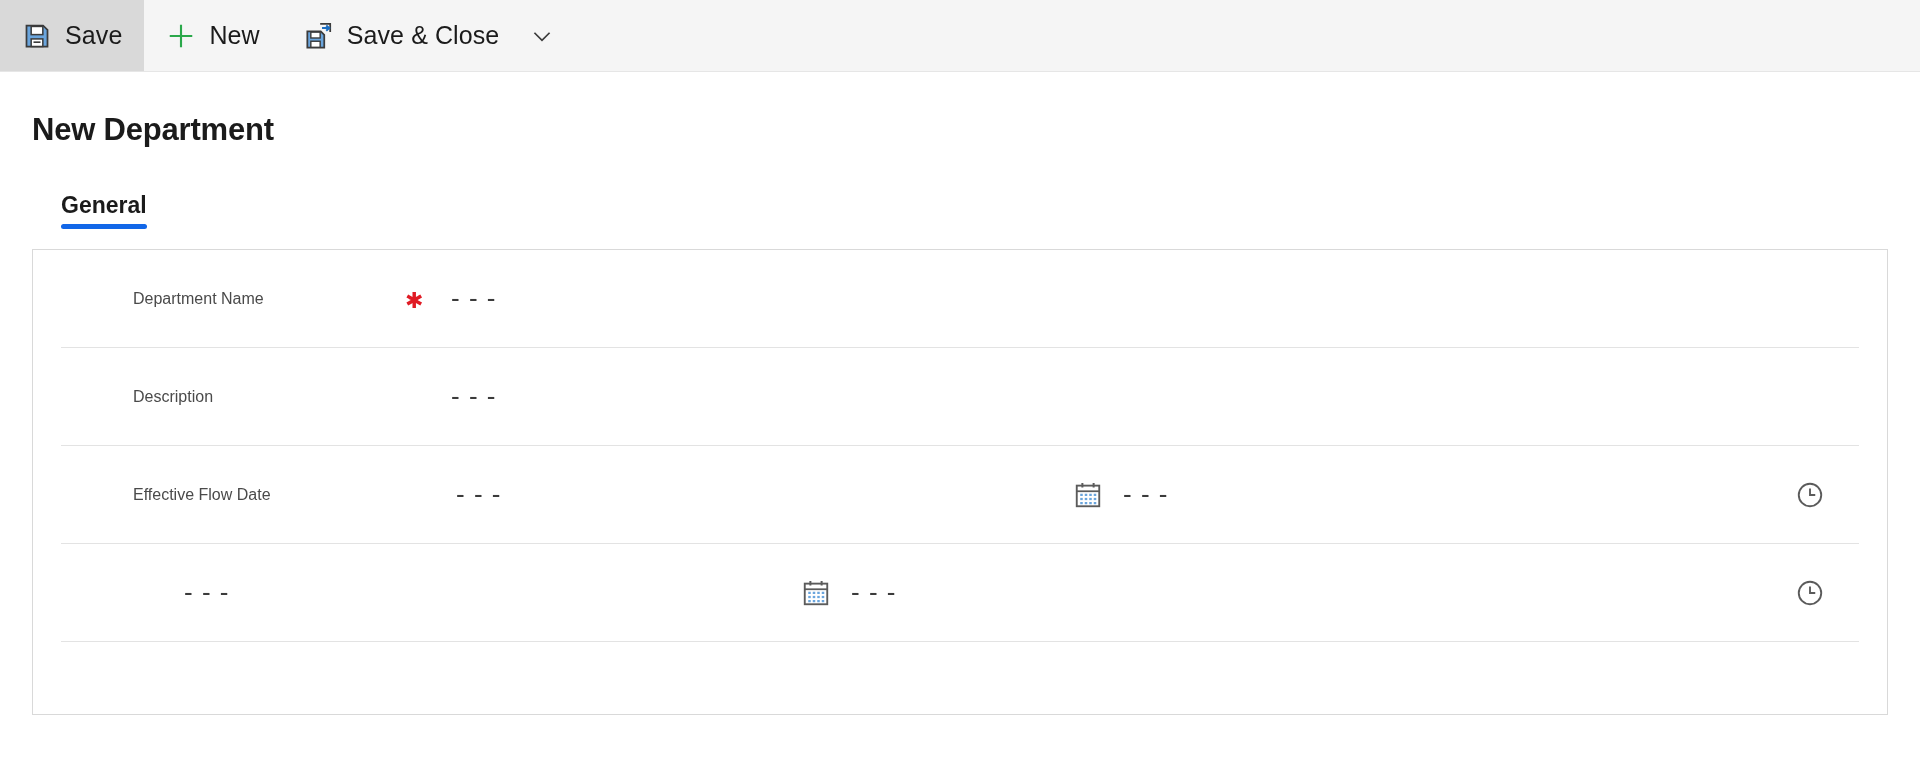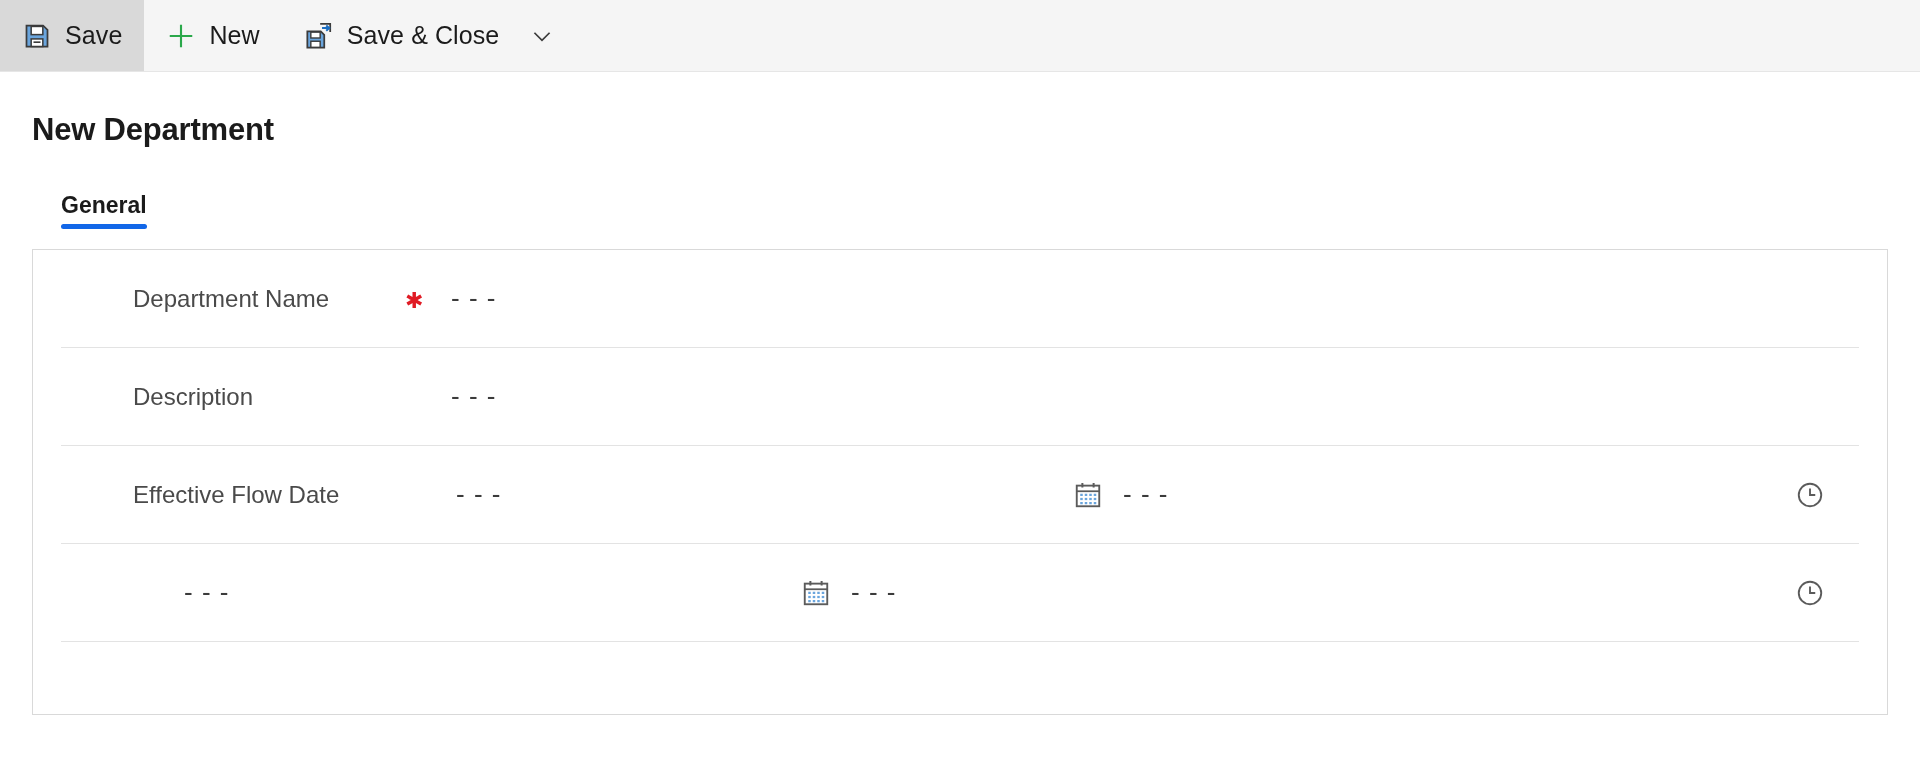--- a/index.html
+++ b/index.html
@@ -97,21 +97,21 @@
     display: flex;
     align-items: center;
     height: 98px;
     border-bottom: 1px solid #e3e3e3;
     padding: 0 32px 0 72px;
     position: relative;
   }
   .form-row:last-child { border-bottom: 1px solid #e3e3e3; }
 
   .field-label {
-    font-size: 24px;
+    font-size: 16px;
     color: #4a4a4a;
     width: 272px;
     flex: 0 0 auto;
     font-weight: 400;
   }
   .req-star {
     color: #e01b24;
     font-size: 22px;
     width: 46px;
     flex: 0 0 auto;

